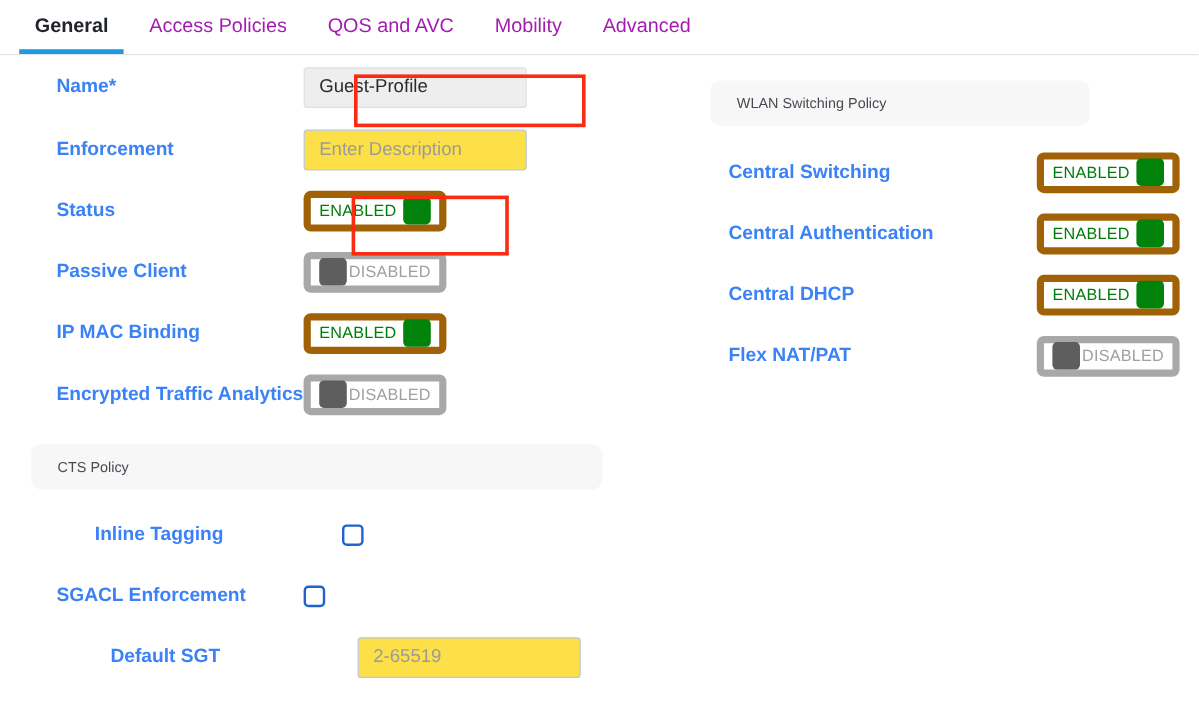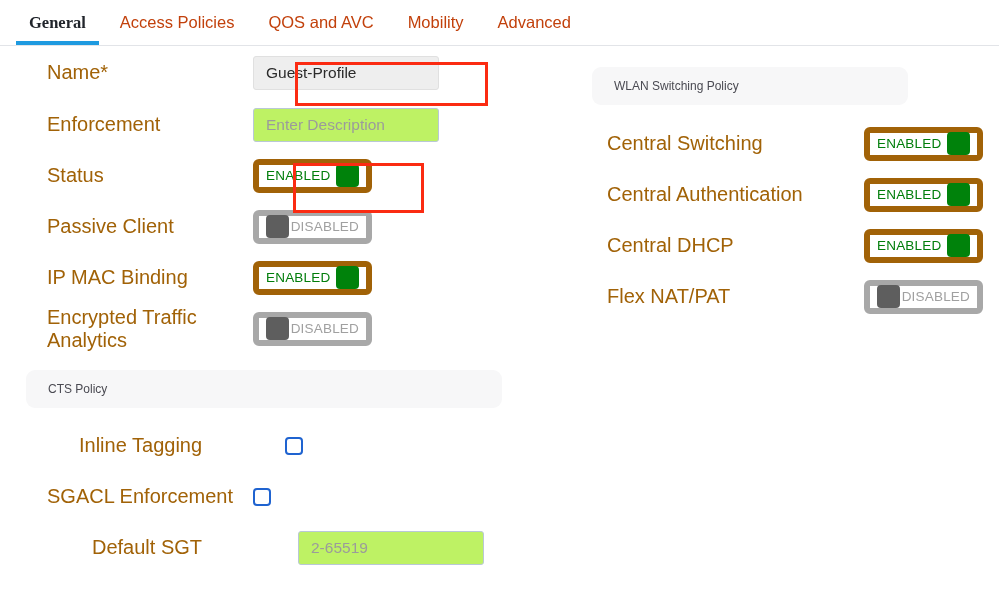--- a/index.html
+++ b/index.html
@@ -27,29 +27,28 @@
     display: flex;
     align-items: flex-start;
     padding-left: 12px;
   }
   .tab {
     position: relative;
     height: 45px;
     display: flex;
     align-items: center;
     font-size: 16.5px;
-    color: #c2410c;
+    color: #a21caf;
     padding: 0 17px;
     white-space: nowrap;
     cursor: pointer;
   }
   .tab.active {
     color: #21252b;
     font-weight: bold;
-    font-family: Liberation Serif, serif;
   }
   .tab.active::after {
     content: "";
     position: absolute;
     left: 4px;
     right: 4px;
     bottom: 0;
     height: 4px;
     background: #1e9ae0;
   }
@@ -79,43 +78,44 @@
     color: #4a4a52;
   }
 
   
   .row {
     display: flex;
     align-items: center;
     min-height: 51px;
   }
   .row .lbl {
-    font-size: 20px;
-    color: #a16207;
+    font-size: 16px;
+    color: #3b82f6;
     flex: 0 0 auto;
+    font-weight: bold;
   }
   .row .ctl {
     flex: 0 0 auto;
     display: flex;
     position: relative;
   }
 
   
   .col-left .row .lbl { width: 253px; padding-left: 47px; box-sizing: border-box; }
   
   .col-right .row .lbl { width: 304px; padding-left: 47px; box-sizing: border-box; }
 
   
   .tinput {
     box-sizing: border-box;
     width: 186px;
     height: 34px;
     border: 1px solid #b9c8d6;
     border-radius: 3px;
-    background: #bef264;
+    background: #fde047;
     font-family: "Liberation Sans", sans-serif;
     font-size: 15.5px;
     color: #3c3c3c;
     padding: 0 12px;
     outline: none;
   }
   .tinput::placeholder { color: #9b9b9b; }
   .tinput.readonly {
     background: #eeeeee;
     border-color: #e0e0e0;

